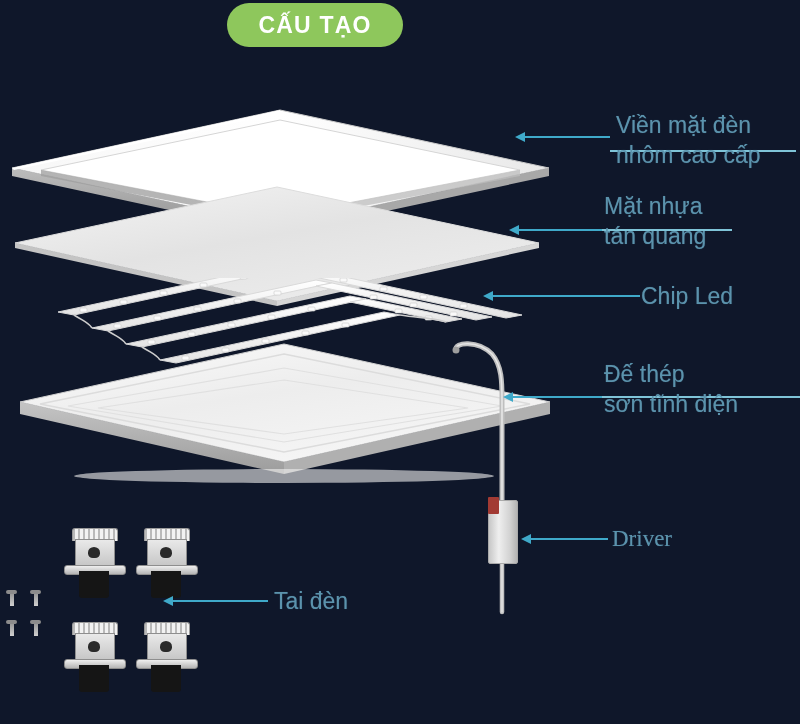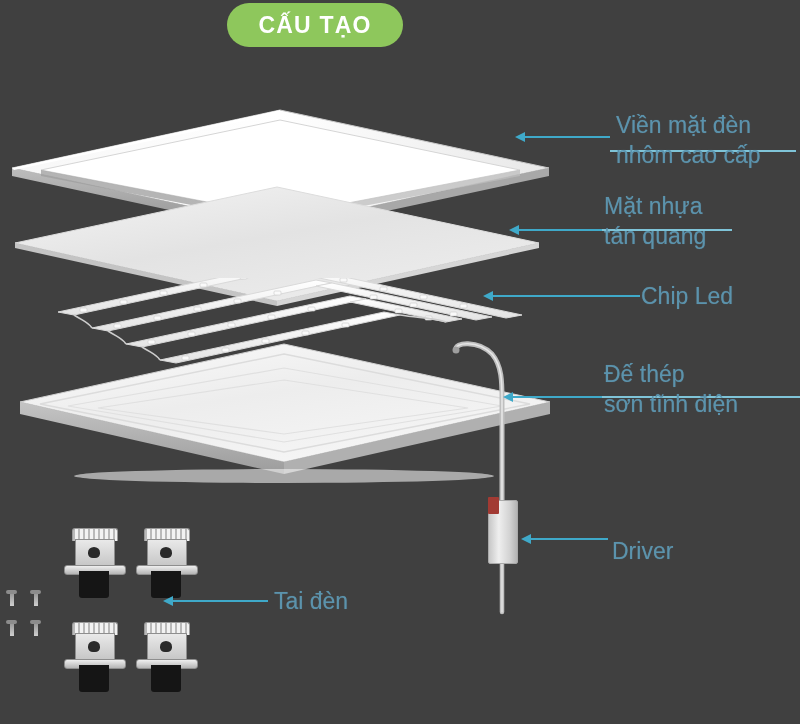--- a/index.html
+++ b/index.html
@@ -8,21 +8,21 @@
     background: #ffffff;
   }
   body {
     font-family: "Liberation Sans", sans-serif;
     -webkit-font-smoothing: antialiased;
   }
   #stage {
     position: relative;
     width: 800px;
     height: 724px;
-    background: #404040;
+    background: #0f172a;
     overflow: hidden;
   }
 
   
   .badge {
     position: absolute;
     left: 227px;
     top: 3px;
     width: 176px;
     height: 44px;
@@ -389,21 +389,21 @@
 
   <div class="callout" style="left:604px; top:359px;">
     <span>Đế thép</span>
     <span class="l2">sơn tĩnh điện</span>
   </div>
 
   <div class="callout" style="left:641px; top:281px;">
     <span>Chip Led</span>
   </div>
 
-  <div class="callout" style="left:612px; top:536px;">
+  <div class="callout" style="left:612px; top:524px;font-family:Liberation Serif, serif;">
     <span>Driver</span>
   </div>
 
   <div class="callout" style="left:274px; top:586px;">
     <span>Tai đèn</span>
   </div>
 
 </div>
 
 </body></html>

